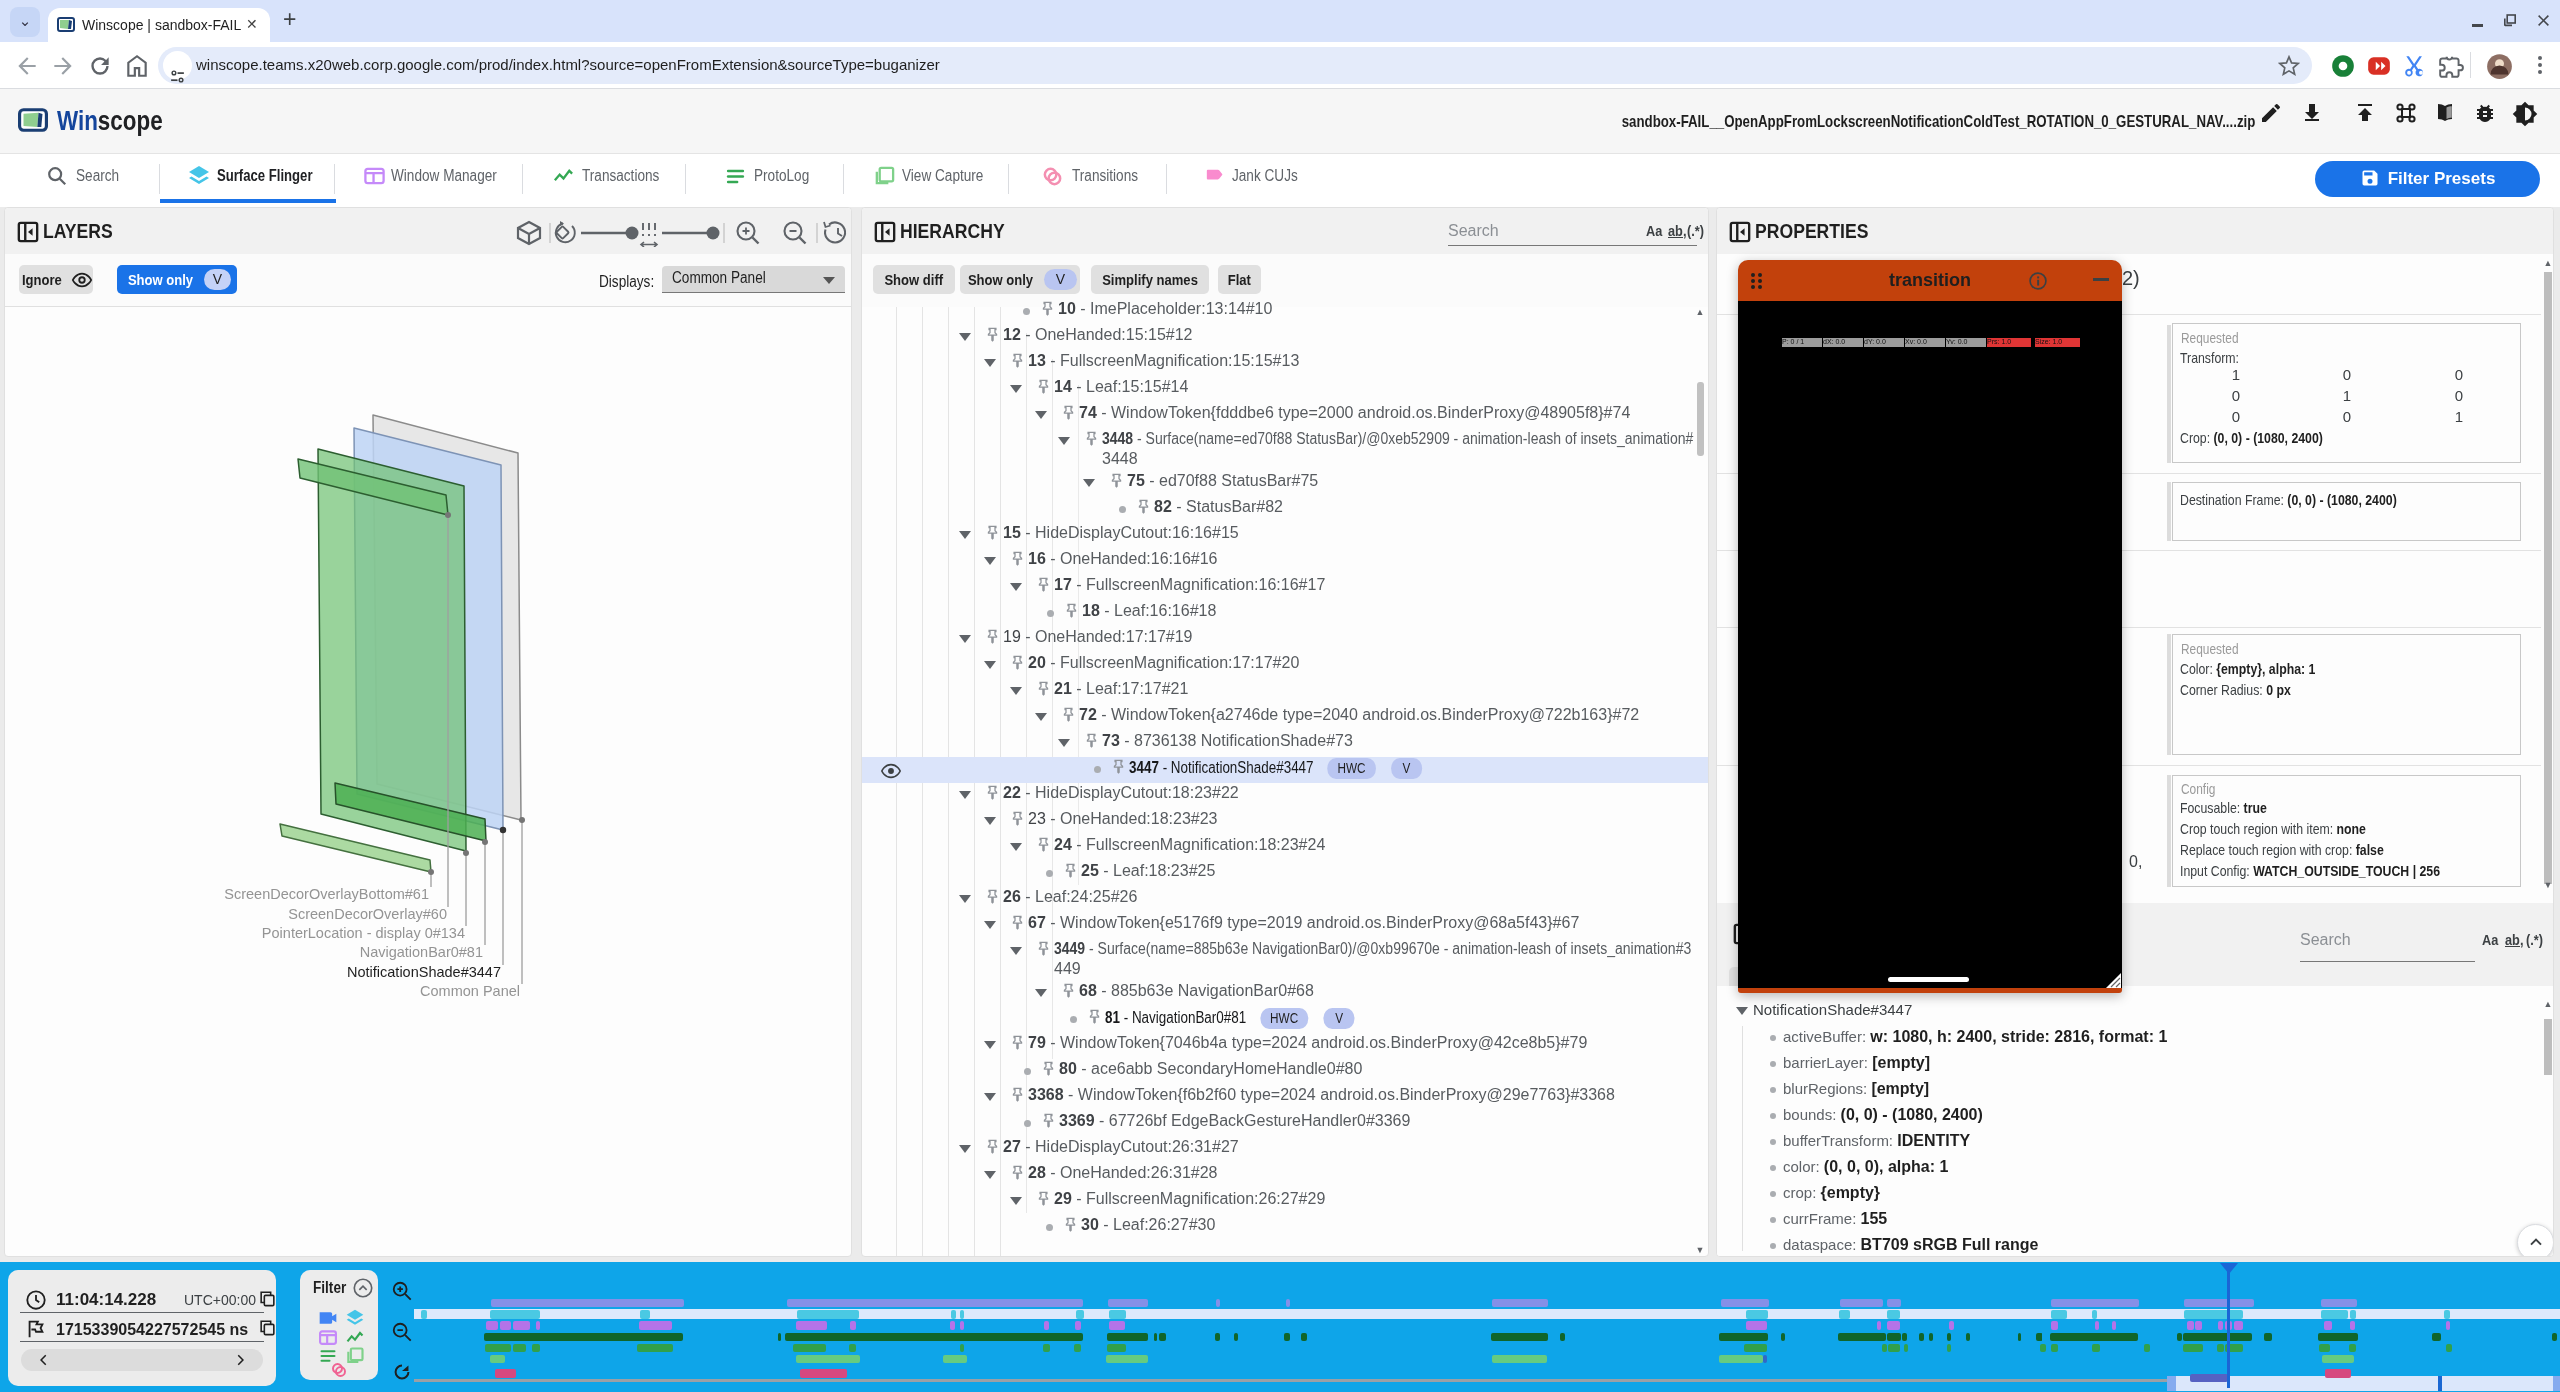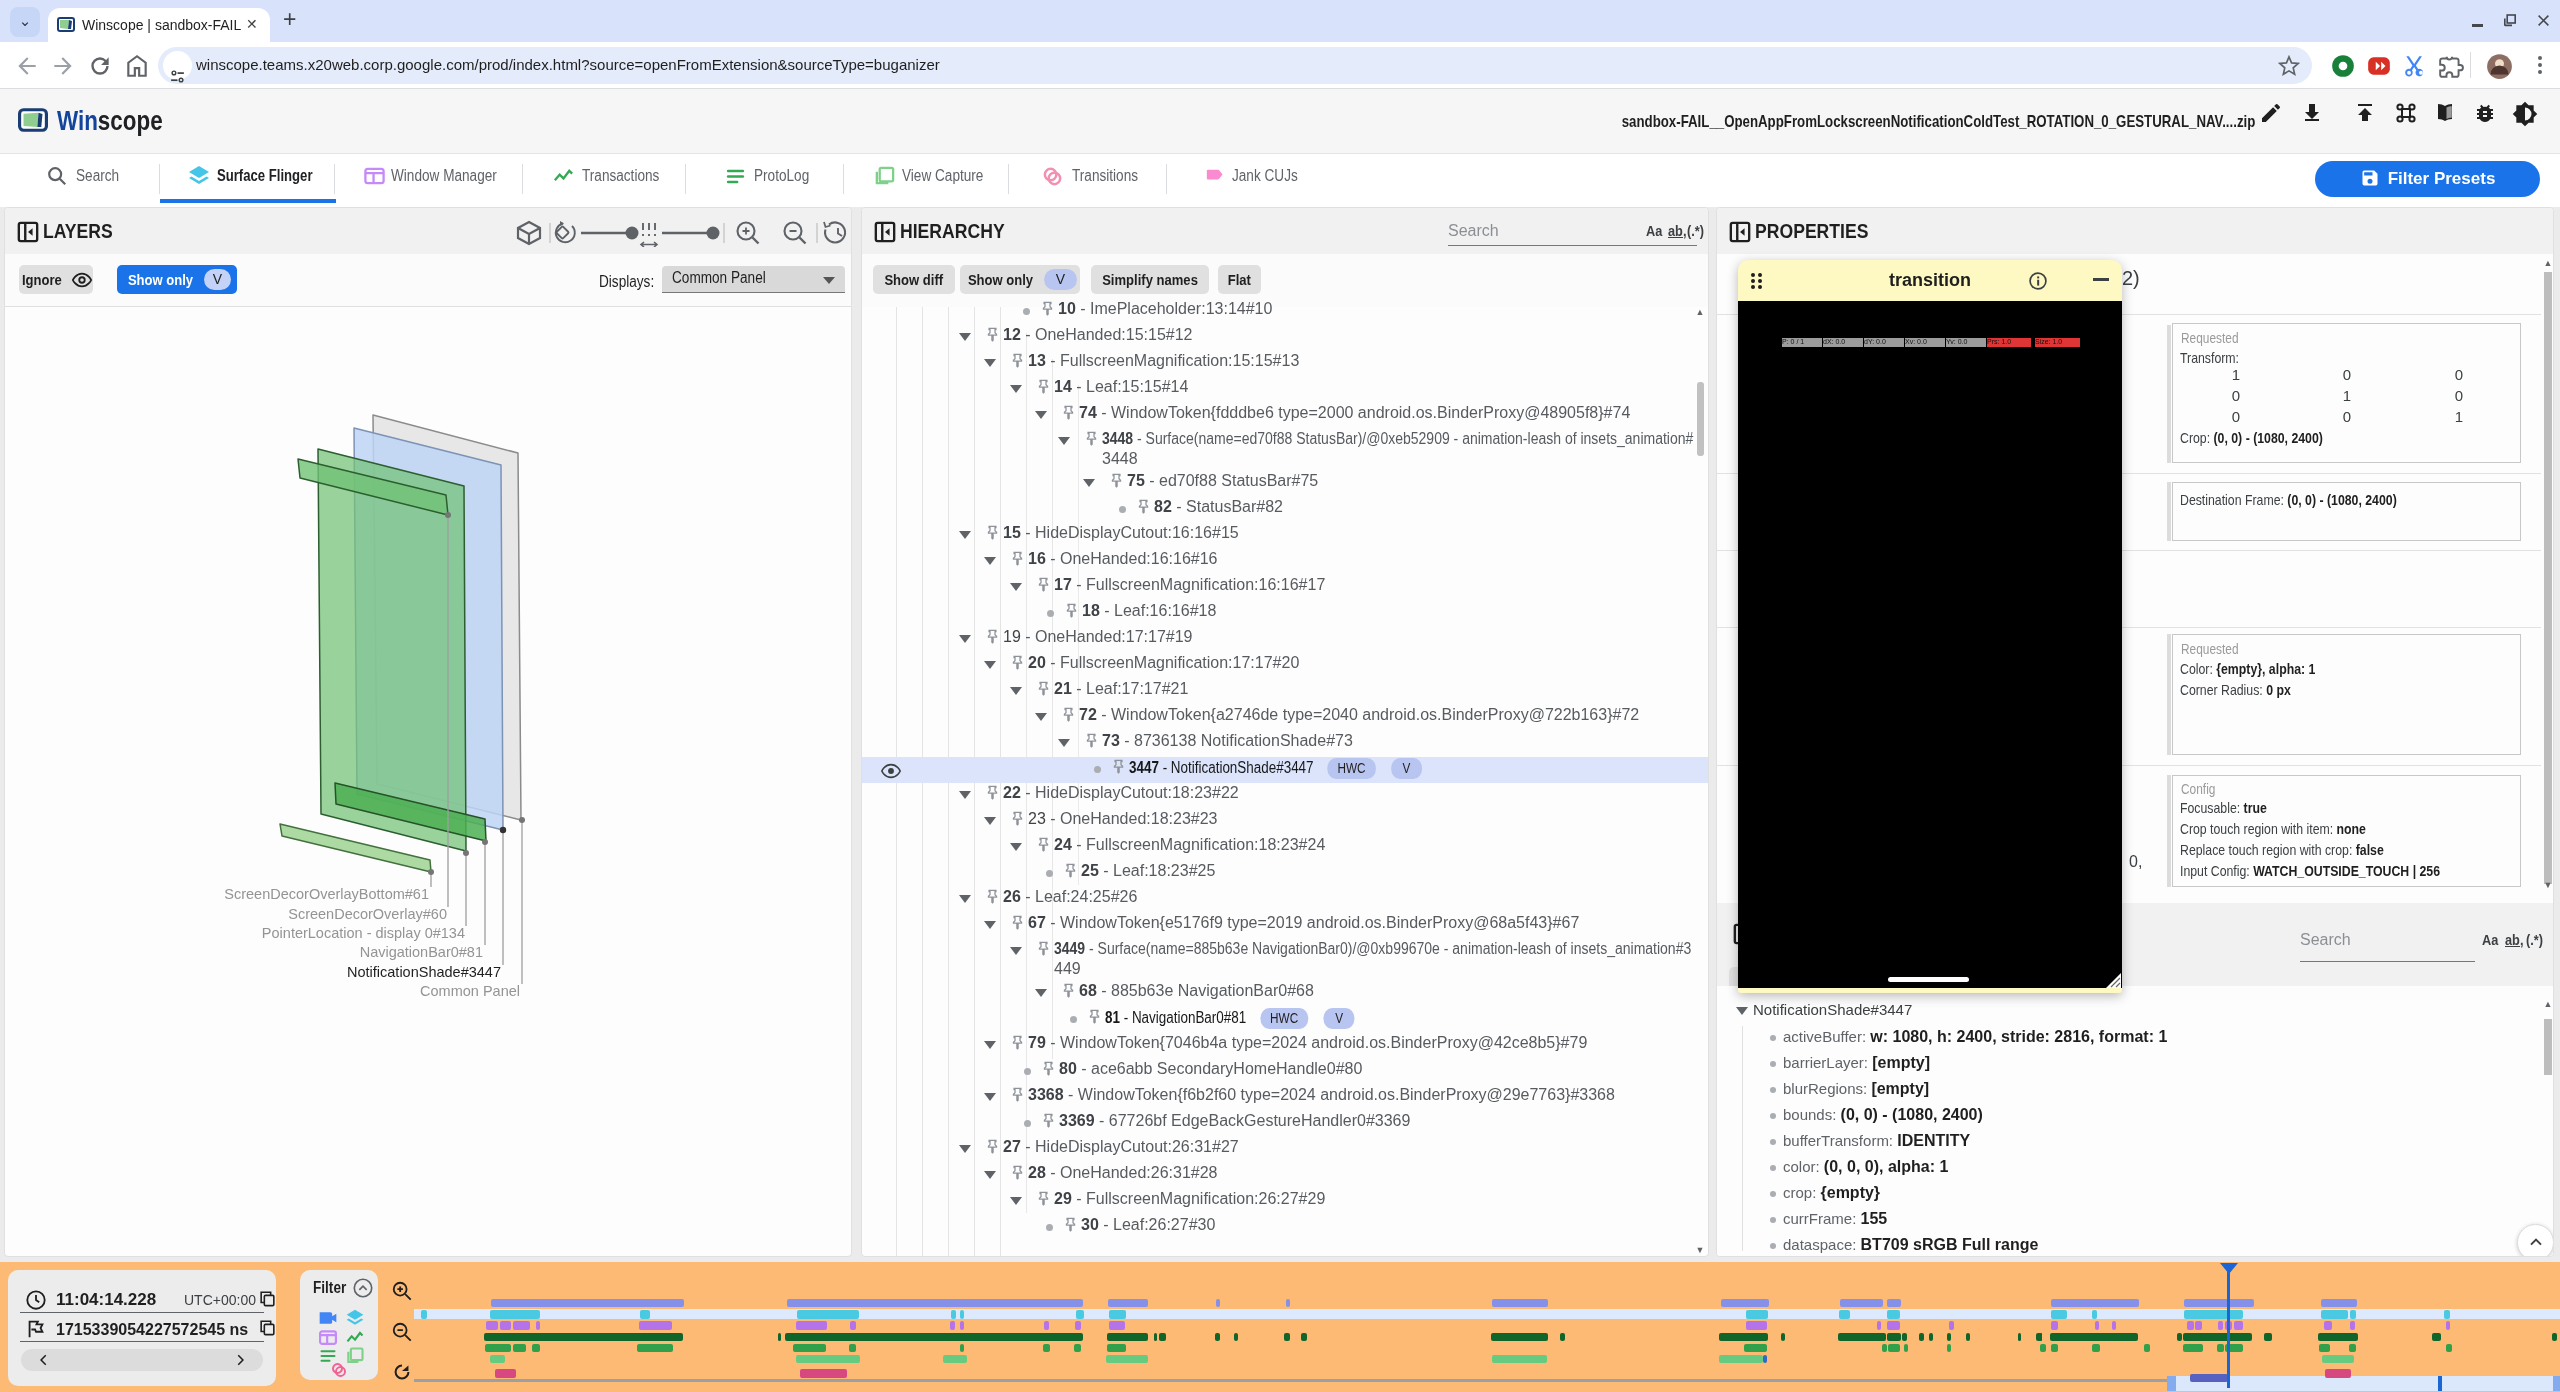--- a/index.html
+++ b/index.html
@@ -56,26 +56,26 @@
 
 #props{left:1716px;top:0px;width:838px;height:1050px}
 .pbox{position:absolute;border:1px solid #c8c8c8;background:#fdfdfd}
 .psep{position:absolute;left:0;right:12px;height:1px;background:#e2e2e2}
 .plab{color:#9a9a9a;font-size:14px;transform:scaleX(.85);transform-origin:left}
 .prow{position:absolute;font-size:15px;color:#3c4043;white-space:nowrap;transform:scaleX(.82);transform-origin:left}
 .prow b{color:#1f1f1f}
 .ptree{position:absolute;font-size:15px;color:#5f6368;white-space:nowrap}
 .ptree b{color:#1f1f1f;font-size:16px}
 
-#fcard{position:absolute;left:1738px;top:260px;width:384px;height:733px;background:#fef9c3;border-radius:10px 10px 3px 3px;box-shadow:0 3px 12px rgba(0,0,0,.28);z-index:50}
+#fcard{position:absolute;left:1738px;top:260px;width:384px;height:733px;background:#c2410c;border-radius:10px 10px 3px 3px;box-shadow:0 3px 12px rgba(0,0,0,.28);z-index:50}
 #fcard .bar{position:absolute;left:0;top:0;right:0;height:41px}
 #fcard .title{position:absolute;left:0;right:0;top:10px;text-align:center;font-size:18px;font-weight:700;color:#1f1f1f}
 #fscreen{position:absolute;left:0;top:41px;width:384px;height:687px;background:#000}
 
-#timeline{position:absolute;left:0;top:1262px;width:2560px;height:130px;background:#fdba74}
+#timeline{position:absolute;left:0;top:1262px;width:2560px;height:130px;background:#0ea5e9}
 #tlcard{position:absolute;left:8px;top:8px;width:268px;height:116px;background:#ececec;border-radius:10px}
 #tlfilter{position:absolute;left:300px;top:8px;width:78px;height:110px;background:#ececec;border-radius:10px}
 .seg{position:absolute;border-radius:2px;z-index:5}
 </style>
 </head>
 <body>
 
 <div id="tabstrip">
   <div id="tabchev">⌄</div>
   <div id="tab">

